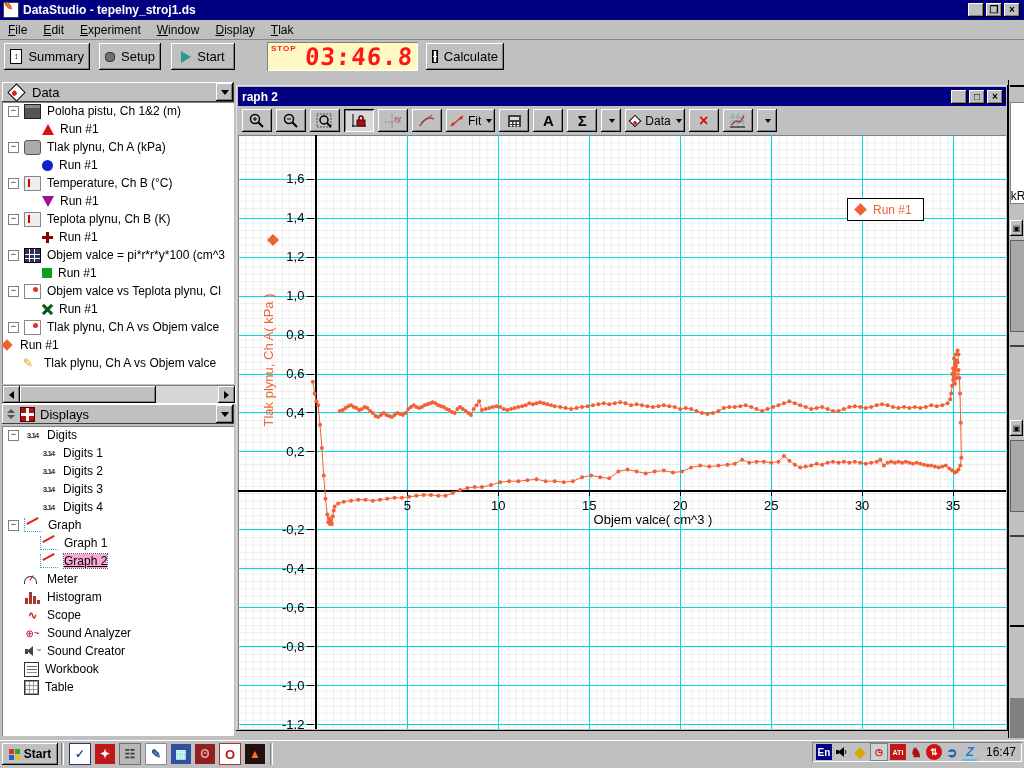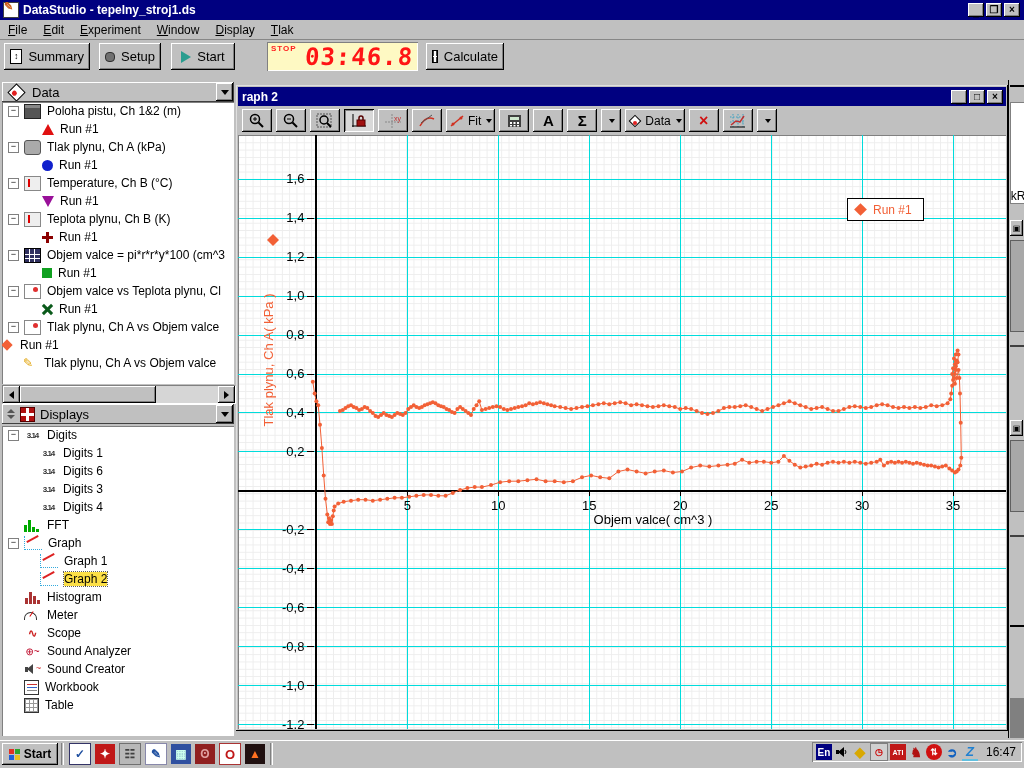--- a/index.html
+++ b/index.html
@@ -28,21 +28,21 @@
   #leftpanel{left:2px;top:80px;width:232px;height:658px;background:#c0c0c0;}
   .panehdr{position:absolute;left:0;width:232px;height:20px;display:flex;align-items:center;font-size:13px;gap:5px;background:#c0c0c0;box-shadow:inset -1px -1px 0 #404040,inset 1px 1px 0 #fff;}
   .panehdr .ddbtn{position:absolute;right:1px;top:1px;width:17px;height:18px;display:flex;align-items:center;justify-content:center;}
   .arr-dn{width:0;height:0;border-left:4px solid transparent;border-right:4px solid transparent;border-top:5px solid #000;}
   .tree{position:absolute;left:0;width:232px;background:#fff;overflow:hidden;box-shadow:inset 1px 1px 0 #808080,inset -1px -1px 0 #fff;}
   .trow{height:18px;display:flex;align-items:center;white-space:nowrap;font-size:12px;}
   .expander{width:9px;height:9px;border:1px solid #808080;background:#fff;font-size:9px;line-height:7px;text-align:center;margin:0 5px 0 6px;flex:none;color:#000;}
   .indent1{margin-left:22px;}
   .indent2{margin-left:40px;}
   .tlabel{margin-left:6px;}
-  .sel{background:#fde047;outline:1px dotted #606060;}
+  .sel{background:#f9a8d4;outline:1px dotted #606060;text-decoration:underline;}
   
   .sicon{width:15px;height:13px;flex:none;display:inline-block;position:relative;}
   .ic-motion{background:#555;border:1px solid #222;box-shadow:inset 0 3px 0 #888;}
   .ic-pressure{background:#aaa;border:1px solid #555;border-radius:3px;}
   .ic-thermo{background:#eee;border:1px solid #888;}
   .ic-thermo::after{content:"";position:absolute;left:3px;top:2px;width:2px;height:8px;background:#d00;}
   .ic-calc{background:#303060;border:1px solid #000;background-image:linear-gradient(90deg,transparent 30%,#fff 30% 36%,transparent 36% 62%,#fff 62% 68%,transparent 68%),linear-gradient(transparent 40%,#fff 40% 48%,transparent 48% 72%,#fff 72% 80%,transparent 80%);}
   .ic-xy{background:#fff;border:1px solid #888;}
   .ic-xy::after{content:"";position:absolute;right:2px;top:2px;width:5px;height:5px;border-radius:50%;background:#e03030;}
   .ic-pencil{color:#e0a000;font-size:12px;line-height:13px;}
@@ -274,56 +274,52 @@
           <span class="expander">−</span>
           <span class="dicon ic-314">3.14</span>
           <span class="tlabel">Digits</span>
         </div>
       <div class="trow">
           <span class="dicon ic-314 indent1" style="margin-left:38px">3.14</span>
           <span class="tlabel">Digits 1</span>
         </div>
       <div class="trow">
           <span class="dicon ic-314" style="margin-left:38px">3.14</span>
-          <span class="tlabel">Digits 6</span>
+          <span class="tlabel">Digits 2</span>
         </div>
       <div class="trow">
           <span class="dicon ic-314" style="margin-left:38px">3.14</span>
           <span class="tlabel">Digits 3</span>
         </div>
       <div class="trow">
           <span class="dicon ic-314" style="margin-left:38px">3.14</span>
           <span class="tlabel">Digits 4</span>
-        </div>
-      <div class="trow">
-          <span class="dicon ic-fft" style="margin-left:22px"></span>
-          <span class="tlabel">FFT</span>
         </div>
       <div class="trow">
           <span class="expander">−</span>
           <span class="dicon ic-graph"></span>
           <span class="tlabel">Graph</span>
         </div>
       <div class="trow">
           <span class="dicon ic-graph" style="margin-left:38px"></span>
           <span class="tlabel">Graph 1</span>
         </div>
       <div class="trow">
           <span class="dicon ic-graph" style="margin-left:38px"></span>
           <span class="tlabel sel">Graph 2</span>
-        </div>
-      <div class="trow">
-          <span class="dicon ic-hist" style="margin-left:22px"></span>
-          <span class="tlabel">Histogram</span>
         </div>
       <div class="trow">
           <span class="dicon" style="margin-left:22px">
             <i class="ic-meter" style="display:block;box-sizing:border-box"></i>
           </span>
           <span class="tlabel">Meter</span>
+        </div>
+      <div class="trow">
+          <span class="dicon ic-hist" style="margin-left:22px"></span>
+          <span class="tlabel">Histogram</span>
         </div>
       <div class="trow">
           <span class="dicon ic-scope" style="margin-left:22px">∿</span>
           <span class="tlabel">Scope</span>
         </div>
       <div class="trow">
           <span class="dicon ic-sanalyzer" style="margin-left:22px">⊕~</span>
           <span class="tlabel">Sound Analyzer</span>
         </div>
       <div class="trow">

